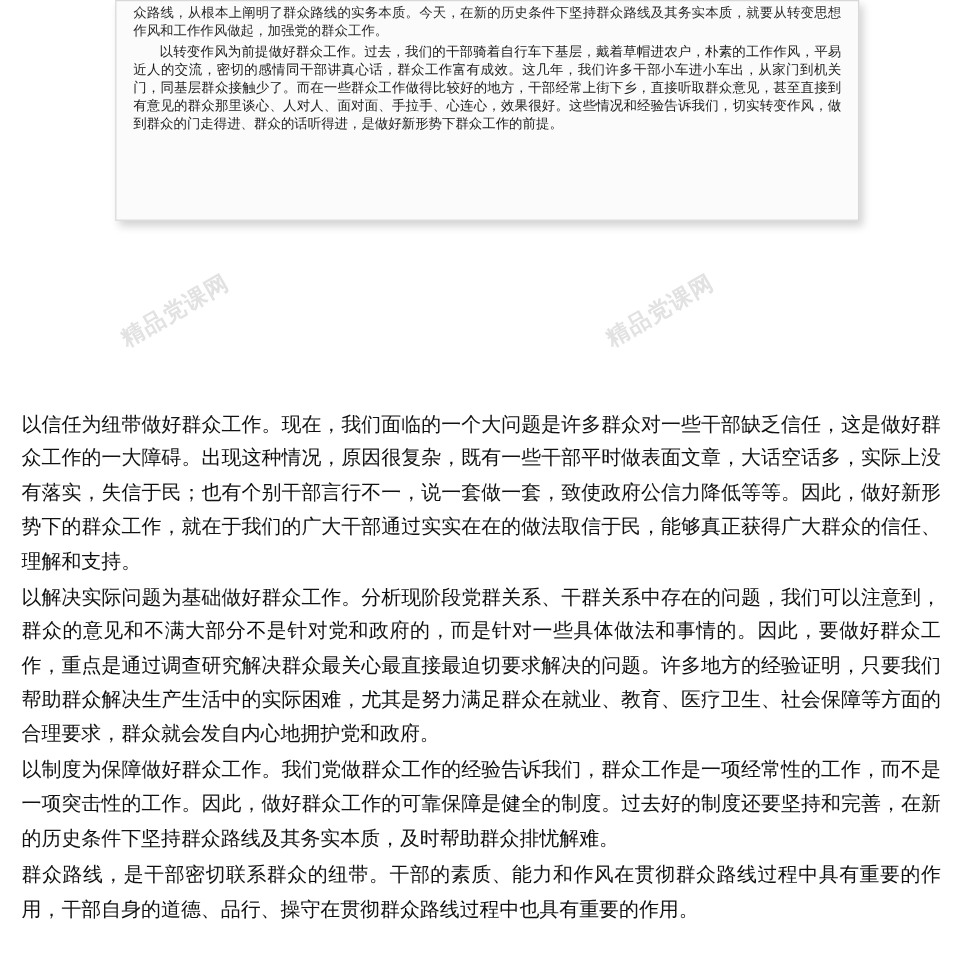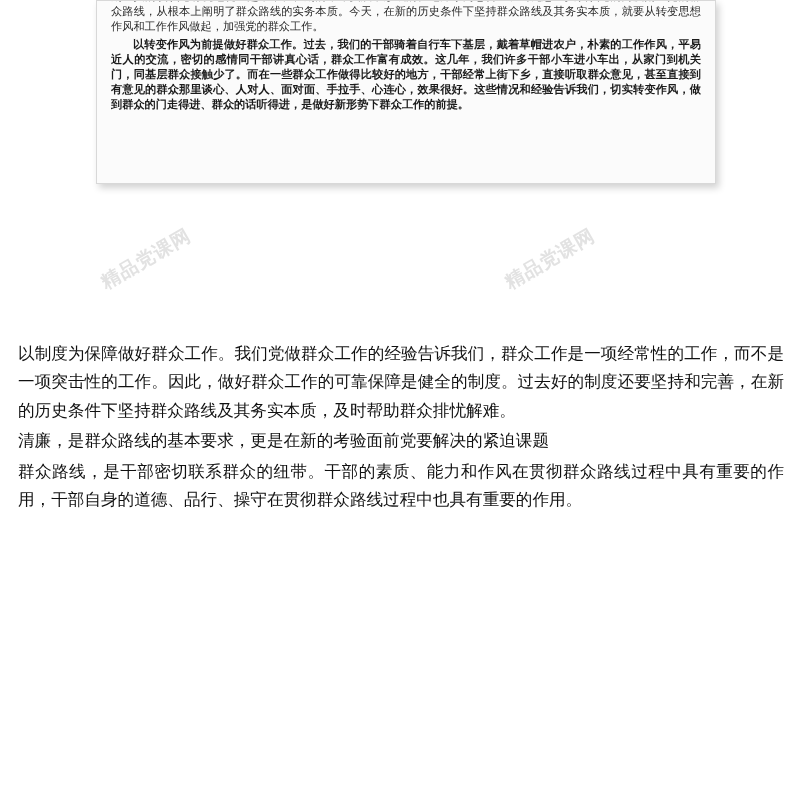--- a/index.html
+++ b/index.html
@@ -40,21 +40,20 @@
     margin: 0 0 2px 0;
     font-family: "Liberation Serif", serif;
     font-size: 11.2px;
     line-height: 15.2px;
     color: #1b1b1b;
     text-align: justify;
     text-justify: inter-ideograph;
   }
   .doc-card p.indent {
     text-indent: 22px;
-    font-weight: bold;
   }
   .doc-card p.clipped {
     color: #2a2a2a;
   }
 
   
   .watermark {
     position: absolute;
     color: #e2e2e2;
     font-family: "Liberation Sans", sans-serif;
@@ -100,18 +99,19 @@
   <div class="doc-card-inner">
     <p class="clipped">期主义的认识论有机地统一起来，在长期的革命实践中形成的。毛泽东同志曾经从马克思主义认识论的角度阐述党的群众路线，从根本上阐明了群众路线的实务本质。今天，在新的历史条件下坚持群众路线及其务实本质，就要从转变思想作风和工作作风做起，加强党的群众工作。</p>
     <p class="indent">以转变作风为前提做好群众工作。过去，我们的干部骑着自行车下基层，戴着草帽进农户，朴素的工作作风，平易近人的交流，密切的感情同干部讲真心话，群众工作富有成效。这几年，我们许多干部小车进小车出，从家门到机关门，同基层群众接触少了。而在一些群众工作做得比较好的地方，干部经常上街下乡，直接听取群众意见，甚至直接到有意见的群众那里谈心、人对人、面对面、手拉手、心连心，效果很好。这些情况和经验告诉我们，切实转变作风，做到群众的门走得进、群众的话听得进，是做好新形势下群众工作的前提。</p>
   </div>
 </div>
 
 <div class="watermark wm1">精品党课网</div>
 <div class="watermark wm2">精品党课网</div>
 
 <div class="body-text">
+  <p>以信任为纽带做好群众工作。现在，我们面临的一个大问题是许多群众对一些干部缺乏信任，这是做好群众工作的一大障碍。出现这种情况，原因很复杂，既有一些干部平时做表面文章，大话空话多，实际上没有落实，失信于民；也有个别干部言行不一，说一套做一套，致使政府公信力降低等等。因此，做好新形势下的群众工作，就在于我们的广大干部通过实实在在的做法取信于民，能够真正获得广大群众的信任、理解和支持。</p>
+  <p>以解决实际问题为基础做好群众工作。分析现阶段党群关系、干群关系中存在的问题，我们可以注意到，群众的意见和不满大部分不是针对党和政府的，而是针对一些具体做法和事情的。因此，要做好群众工作，重点是通过调查研究解决群众最关心最直接最迫切要求解决的问题。许多地方的经验证明，只要我们帮助群众解决生产生活中的实际困难，尤其是努力满足群众在就业、教育、医疗卫生、社会保障等方面的合理要求，群众就会发自内心地拥护党和政府。</p>
   <p>以制度为保障做好群众工作。我们党做群众工作的经验告诉我们，群众工作是一项经常性的工作，而不是一项突击性的工作。因此，做好群众工作的可靠保障是健全的制度。过去好的制度还要坚持和完善，在新的历史条件下坚持群众路线及其务实本质，及时帮助群众排忧解难。</p>
-  <p>清廉，是群众路线的基本要求，更是在新的考验面前党要解决的紧迫课题</p>
   <p>群众路线，是干部密切联系群众的纽带。干部的素质、能力和作风在贯彻群众路线过程中具有重要的作用，干部自身的道德、品行、操守在贯彻群众路线过程中也具有重要的作用。</p>
 </div>
 
 <div class="cut-bottom"></div>
 
 </body></html>

